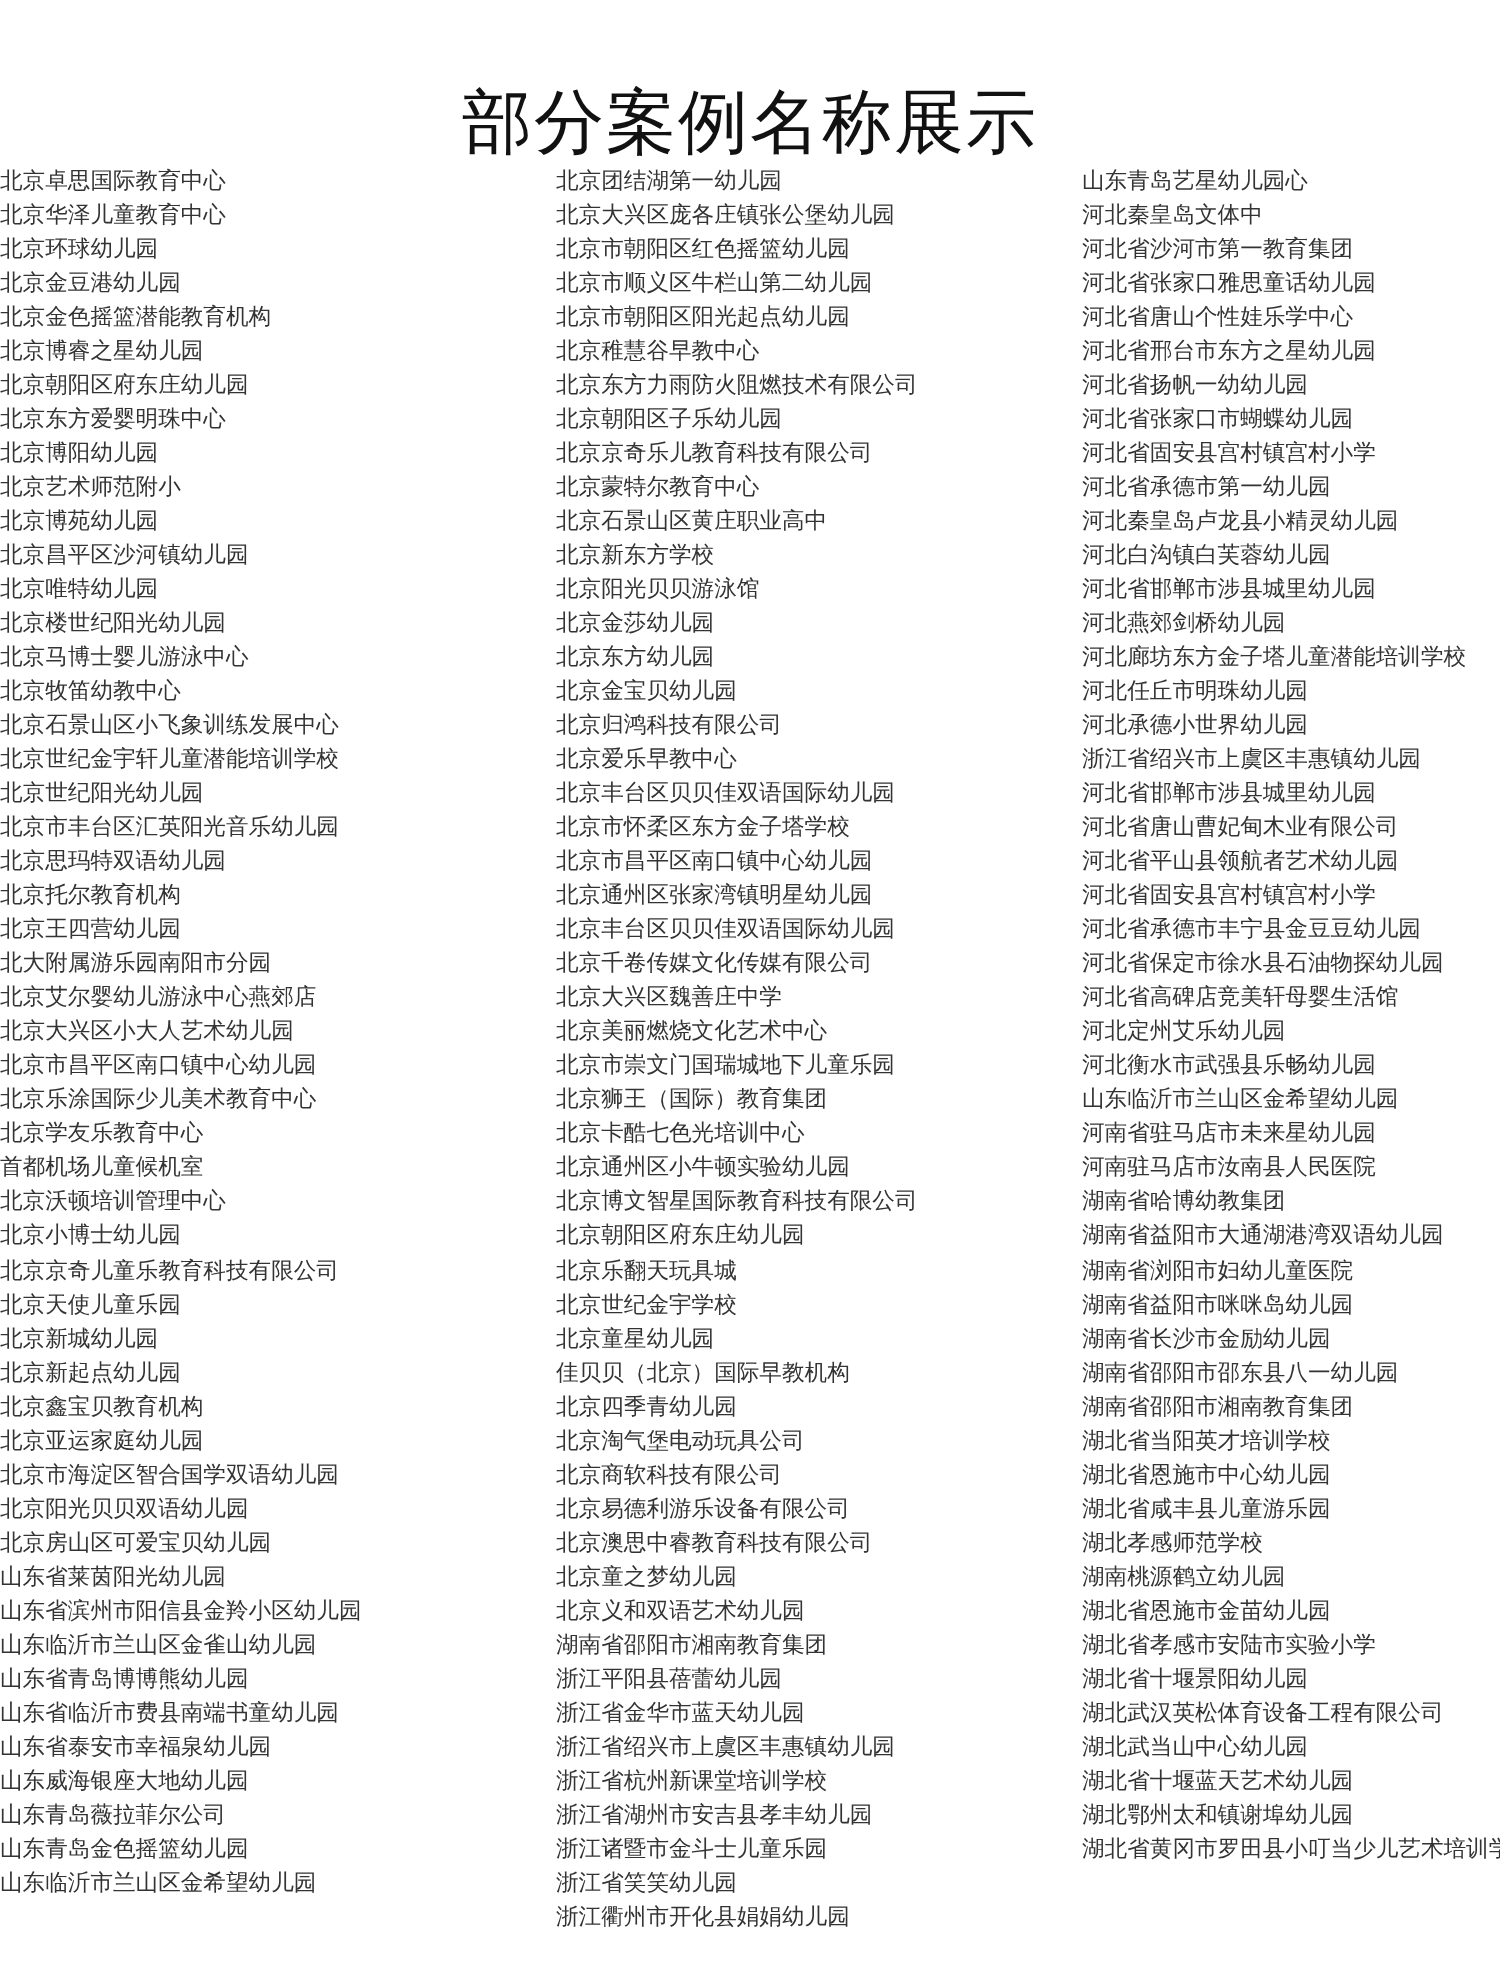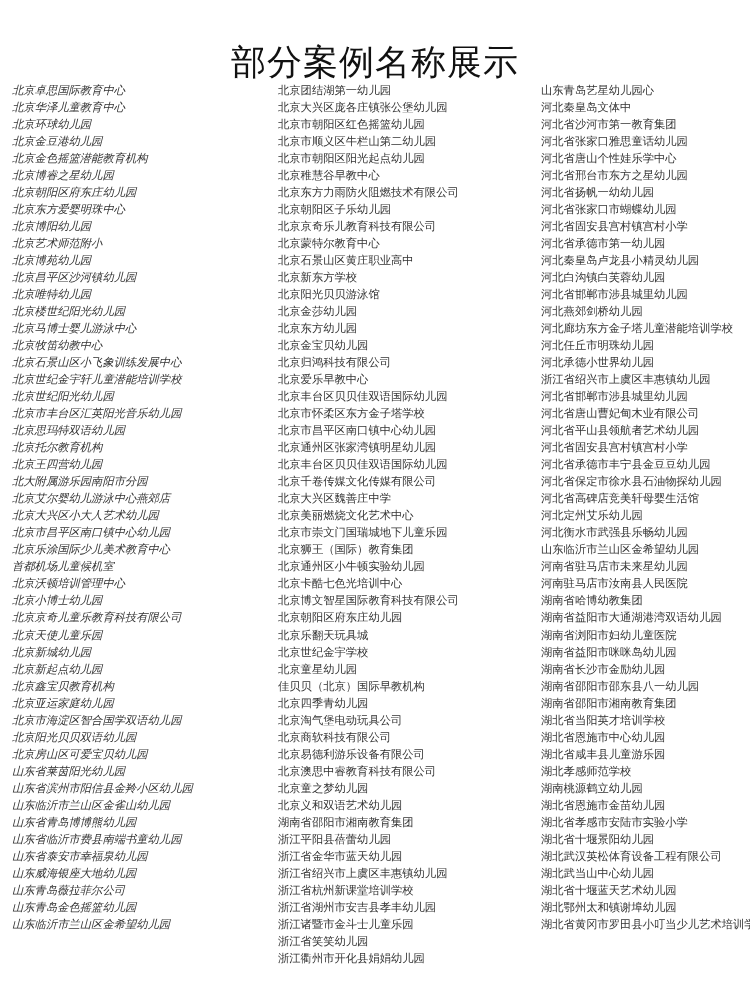--- a/index.html
+++ b/index.html
@@ -2,21 +2,21 @@
 <html><head>
 <meta charset="utf-8">
 <style>
   html, body { margin: 0; padding: 0; background: #ffffff; }
   body { width: 750px; height: 993px; position: relative; overflow: hidden;
          font-family: "DejaVu Sans", "Liberation Sans", sans-serif; color: #2a2a2a; }
   .title { position: absolute; top: 14px; left: 0; width: 750px; text-align: center;
            font-size: 35px; line-height: 50px; color: #111; letter-spacing: 1px; font-weight: normal; }
   .col { position: absolute; top: 82px; margin: 0; padding: 0; list-style: none; }
   .col li { font-size: 11.3px; line-height: 17.02px; height: 17.02px; white-space: nowrap; color: #333; }
-  #col-1 { left: 12px; font-style: italic; }
+  #col-1 { left: 0; }
   #col-2 { left: 278px; }
   #col-3 { left: 517px; margin-left: 24px; }
 </style>
 </head>
 <body>
 
 <h1 class="title">部分案例名称展示</h1>
 
 <ul class="col" id="col-1">
     <li>北京卓思国际教育中心</li>
@@ -40,20 +40,21 @@
     <li>北京世纪阳光幼儿园</li>
     <li>北京市丰台区汇英阳光音乐幼儿园</li>
     <li>北京思玛特双语幼儿园</li>
     <li>北京托尔教育机构</li>
     <li>北京王四营幼儿园</li>
     <li>北大附属游乐园南阳市分园</li>
     <li>北京艾尔婴幼儿游泳中心燕郊店</li>
     <li>北京大兴区小大人艺术幼儿园</li>
     <li>北京市昌平区南口镇中心幼儿园</li>
     <li>北京乐涂国际少儿美术教育中心</li>
+    <li>北京学友乐教育中心</li>
     <li>首都机场儿童候机室</li>
     <li>北京沃顿培训管理中心</li>
     <li>北京小博士幼儿园</li>
     <li>北京京奇儿童乐教育科技有限公司</li>
     <li>北京天使儿童乐园</li>
     <li>北京新城幼儿园</li>
     <li>北京新起点幼儿园</li>
     <li>北京鑫宝贝教育机构</li>
     <li>北京亚运家庭幼儿园</li>
     <li>北京市海淀区智合国学双语幼儿园</li>
@@ -92,22 +93,22 @@
     <li>北京丰台区贝贝佳双语国际幼儿园</li>
     <li>北京市怀柔区东方金子塔学校</li>
     <li>北京市昌平区南口镇中心幼儿园</li>
     <li>北京通州区张家湾镇明星幼儿园</li>
     <li>北京丰台区贝贝佳双语国际幼儿园</li>
     <li>北京千卷传媒文化传媒有限公司</li>
     <li>北京大兴区魏善庄中学</li>
     <li>北京美丽燃烧文化艺术中心</li>
     <li>北京市崇文门国瑞城地下儿童乐园</li>
     <li>北京狮王（国际）教育集团</li>
+    <li>北京卡酷七色光培训中心</li>
     <li>北京通州区小牛顿实验幼儿园</li>
-    <li>北京卡酷七色光培训中心</li>
     <li>北京博文智星国际教育科技有限公司</li>
     <li>北京朝阳区府东庄幼儿园</li>
     <li>北京乐翻天玩具城</li>
     <li>北京世纪金宇学校</li>
     <li>北京童星幼儿园</li>
     <li>佳贝贝（北京）国际早教机构</li>
     <li>北京四季青幼儿园</li>
     <li>北京淘气堡电动玩具公司</li>
     <li>北京商软科技有限公司</li>
     <li>北京易德利游乐设备有限公司</li>

